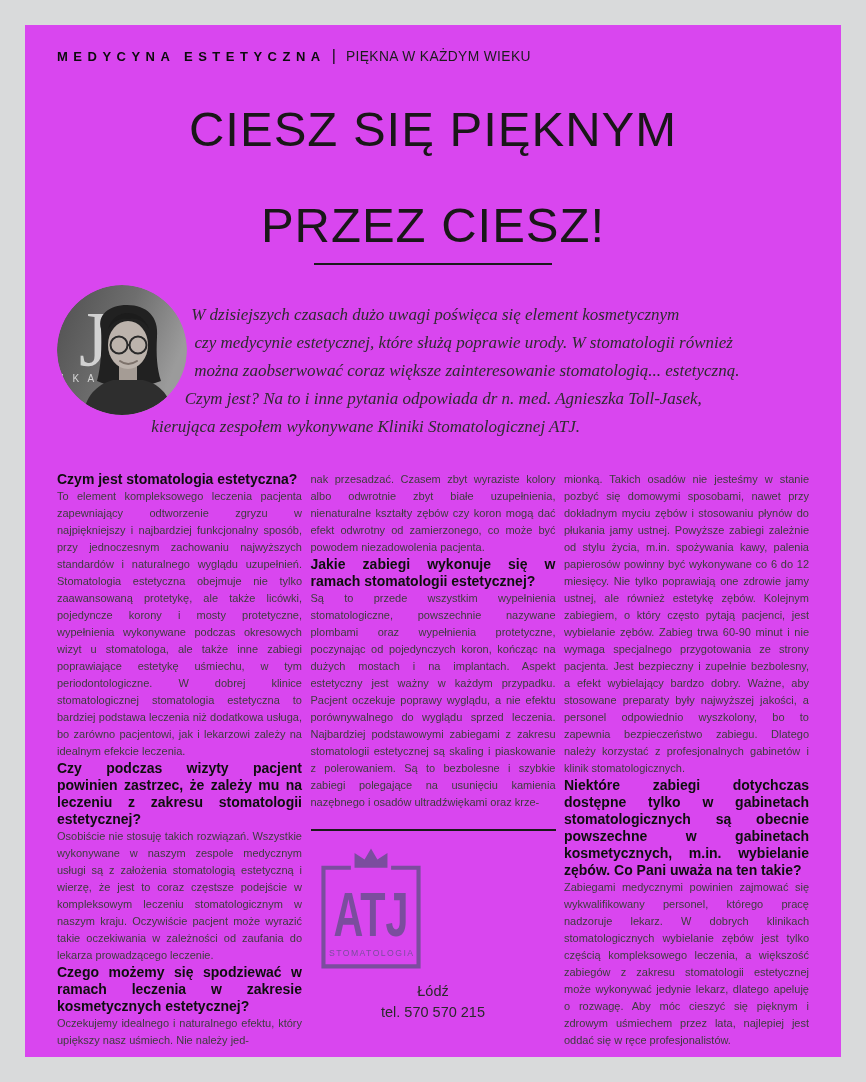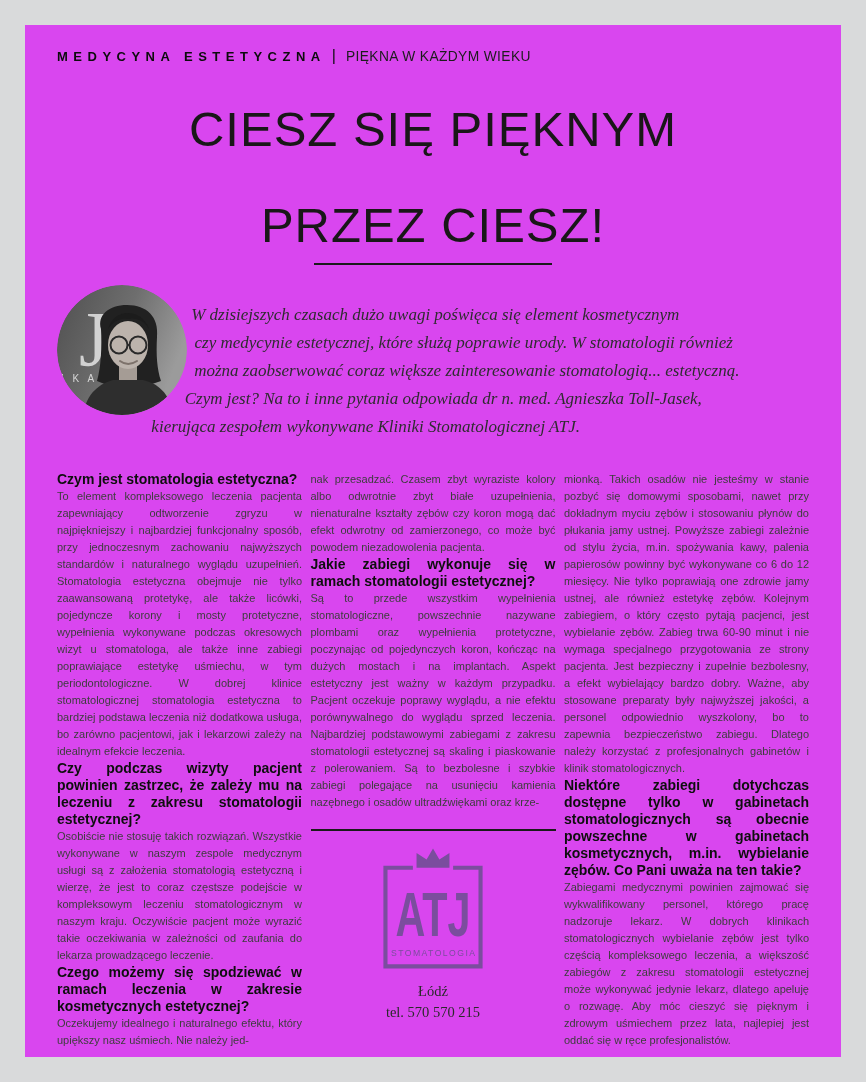--- a/index.html
+++ b/index.html
@@ -33,24 +33,24 @@
   
   .cols { margin-top:30px; display:flex; justify-content:space-between; }
   .col { width:245px; }
   .col p { font-size:11px; line-height:17px; color:#3d3d3d;
            text-align:justify; text-justify:inter-word; }
   .col h3 { font-size:14px; line-height:17px; color:#0e0e0e; font-weight:700;
             text-align:justify; }
 
   
   .logo-divider { border:none; border-top:2px solid #1a1a1a; margin:18px 0 0; }
-  .logo-wrap { text-align:center; margin-top:12px; }
+  .logo-wrap { margin-top:12px; }
   .logo-svg { width:120px; height:128px; }
   .contact { text-align:center; margin-top:6px; color:#2a2a2a; }
-  .contact .line { font-size:14.5px; line-height:21px;font-family:Liberation Serif, serif; }
+  .contact .line { font-size:14.5px; line-height:21px; }
 </style>
 </head>
 <body>
 
 <div class="paper">
   <div class="inner">
 
     <div class="kicker-row">
       <span class="kicker">MEDYCYNA ESTETYCZNA</span>
       <span class="kicker-sep">|</span>

